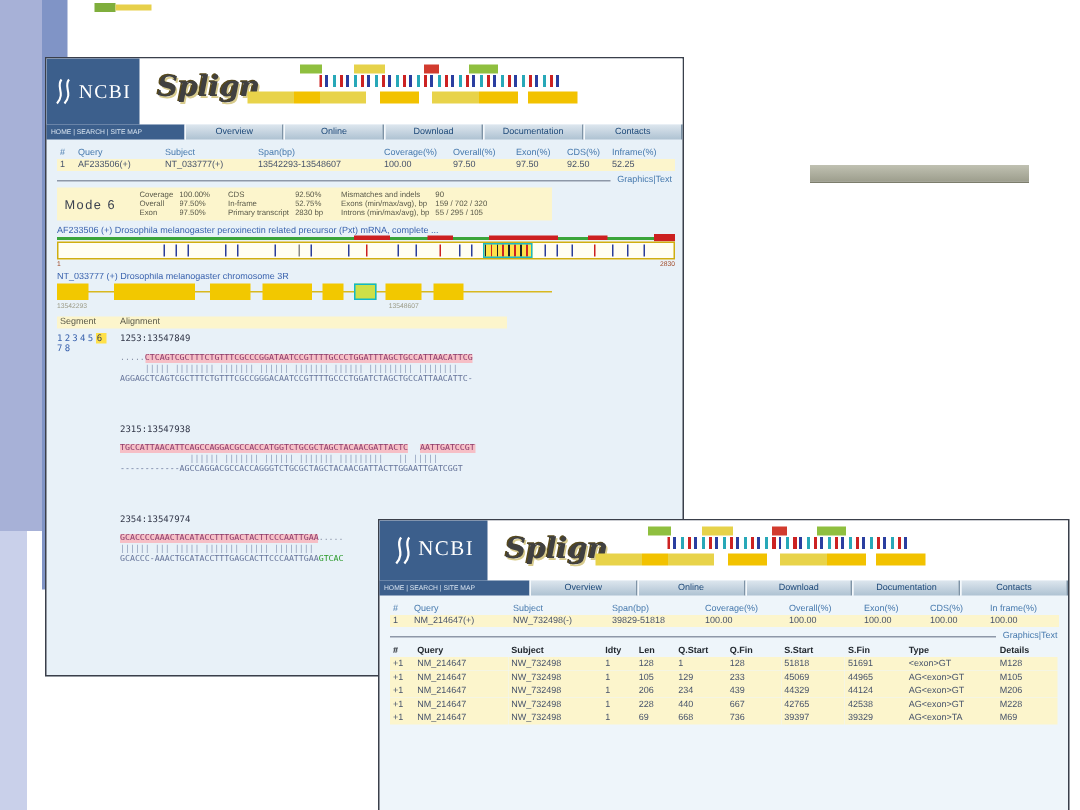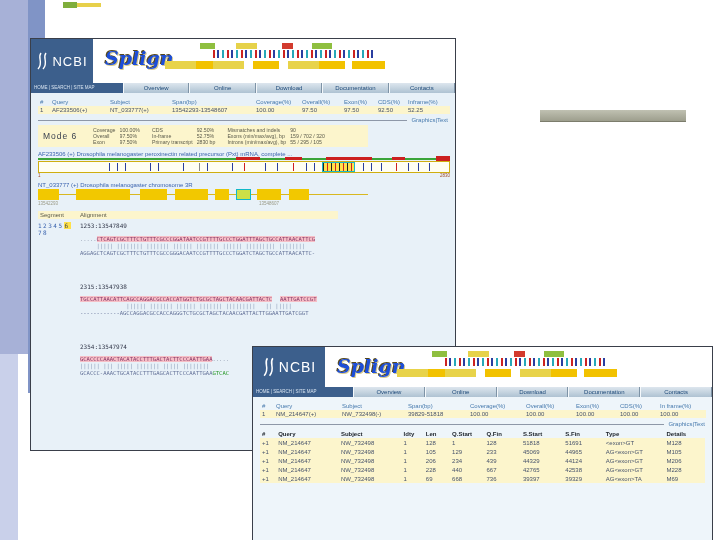--- a/index.html
+++ b/index.html
@@ -15,25 +15,25 @@
   #bar-top-yellow{left:77px;top:3px;width:24px;height:4px;background:#e7d04a}
   #bar-right-gray{left:540px;top:110px;width:146px;height:12px;background:linear-gradient(#c0c1b2,#9d9e8d);border-bottom:1px solid #7c7d6c}
 
   
   .win{position:absolute;border:1px solid #3a3f4a;background:#e8f1f8}
   #win1{left:30px;top:38px;width:426px;height:413px}
   #win2{left:252px;top:346px;width:461px;height:200px;background:#eef5fa}
 
   
   .hdr{display:flex;background:#fff;align-items:flex-start}
-  .ncbi{background:#3c5f8c;color:#fff;display:flex;align-items:center;justify-content:center;gap:4px;font-family:Liberation Sans, sans-serif;letter-spacing:1px}
+  .ncbi{background:#3c5f8c;color:#fff;display:flex;align-items:center;justify-content:center;gap:4px;font-family:Liberation Serif, serif;letter-spacing:1px}
   #win1 .ncbi{width:62px;height:44px;font-size:13px}
   #win2 .ncbi{width:72px;height:40px;font-size:14px}
   .splogo{position:relative;height:40px;margin-left:12px;flex:1}
-  .spword{position:absolute;left:0;top:8px;font:italic bold 19px "DejaVu Serif",serif;color:#1d4ed8;text-shadow:1px 1px 0 #d8cb8d,-1px -1px 0 #57491c}
+  .spword{position:absolute;left:0;top:8px;font:italic bold 19px "DejaVu Serif",serif;color:#404040;text-shadow:1px 1px 0 #d8cb8d,-1px -1px 0 #57491c}
   .sptop{position:absolute;left:95px;top:4px;height:6px;width:150px;background:
     linear-gradient(90deg,#8fbf3f 0 10%,transparent 10% 24%,#e6d24a 24% 38%,transparent 38% 55%,#d23b2e 55% 62%,transparent 62% 75%,#8fbf3f 75% 88%,transparent 88%)}
   .spmid{position:absolute;left:108px;top:11px;height:8px;width:160px;background:
     repeating-linear-gradient(90deg,#c22,0,#c22 2px,#fff 2px,#fff 4px,#2a3ea0 4px,#2a3ea0 6px,#fff 6px,#fff 9px,#28a8b8 9px,#28a8b8 11px,#fff 11px,#fff 14px)}
   .spbot{position:absolute;left:60px;top:22px;height:8px;width:220px;background:
     linear-gradient(90deg,#e8d34a 0 14%,#f2c200 14% 22%,#e8d34a 22% 36%,transparent 36% 40%,#f2c200 40% 52%,transparent 52% 56%,#e8d34a 56% 70%,#f2c200 70% 82%,transparent 82% 85%,#f2c200 85%)}
 
   
   .nav{display:flex;height:10px}
   .mini{background:#3c5f8c;color:#d6e2ef;font-size:4.5px;line-height:10px;padding:0 3px;white-space:nowrap;overflow:hidden}

